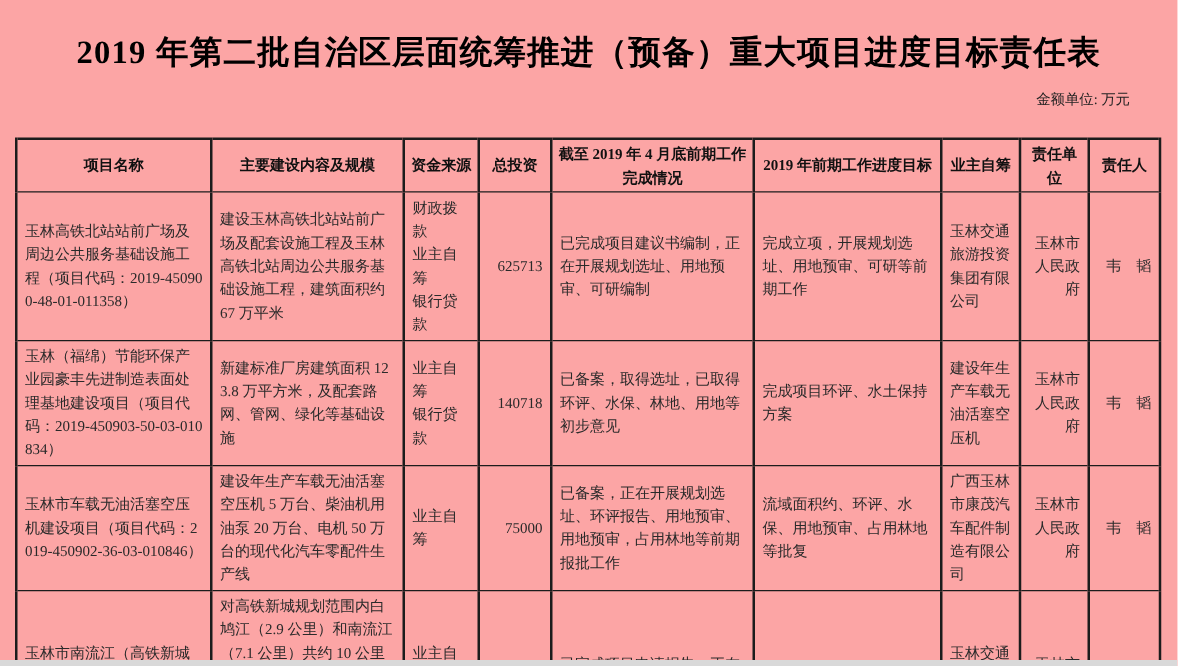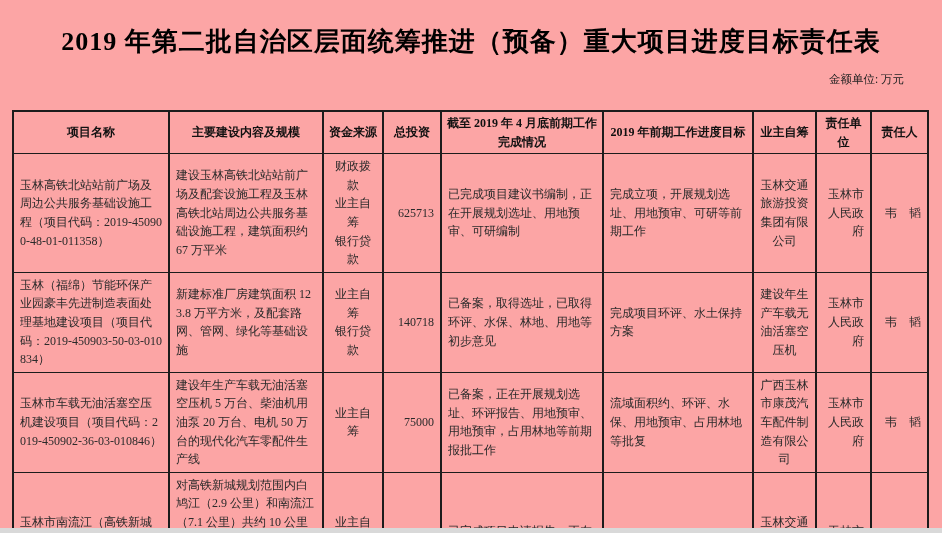--- a/index.html
+++ b/index.html
@@ -38,23 +38,23 @@
     padding:3px 6px;
     vertical-align:middle;
     word-break:break-all;
   }
   table.doc-table{border:2px solid #1c1c1c;}
   table.doc-table th{
     font-weight:bold;text-align:center;color:#111;
     padding:2px 3px;
   }
   .c-name,.c-content,.c-progress,.c-target,.c-owner{text-align:left;}
-  .c-fund{text-align:center;white-space:pre-line;}
+  .c-fund{white-space:pre-line;}
   .c-invest,.c-unit,.c-person{text-align:right;}
-  .c-owner{padding-left:8px;text-align:center;}
+  .c-owner{padding-left:8px;}
   .bottom-edge{
     position:absolute;left:0;bottom:0;width:942px;height:5px;
     background:#d9d9d9;
   }
 </style>
 </head>
 <body>
 
 <div class="page">
 

